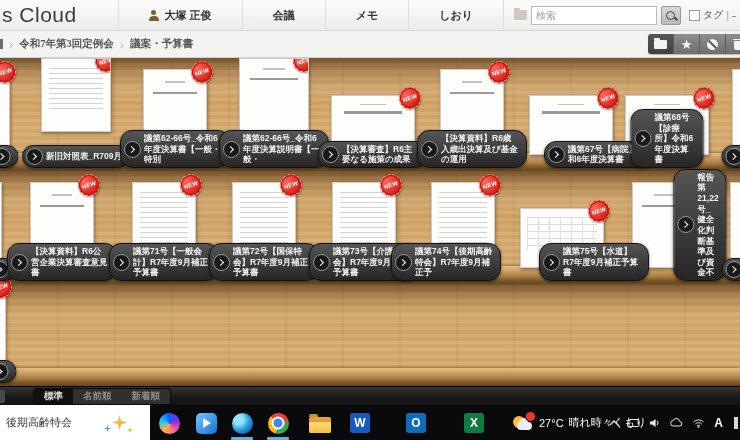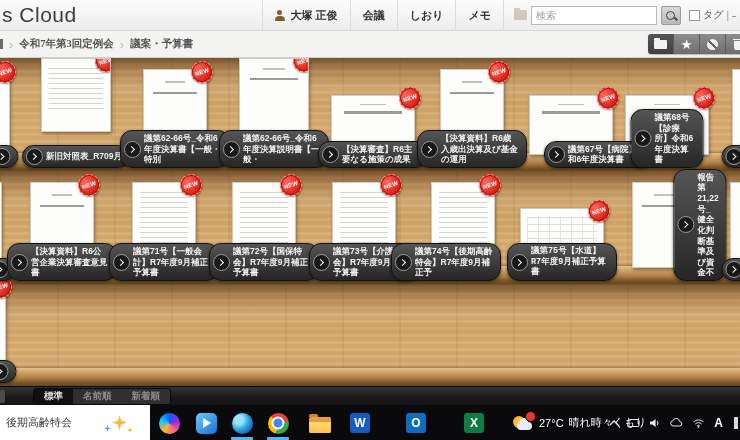--- a/index.html
+++ b/index.html
@@ -6,21 +6,21 @@
   body{width:740px;height:440px;overflow:hidden;position:relative;background:#fff;
        font-family:"Liberation Sans","DejaVu Sans",sans-serif;-webkit-font-smoothing:antialiased;}
   .page{position:absolute;inset:0;overflow:hidden;}
 
   
   .topbar{position:absolute;top:0;left:0;right:0;height:30px;
     background:linear-gradient(180deg,#fcfcfc,#ececec);border-bottom:1px solid #d5d5d3;
     display:flex;align-items:center;justify-content:space-between;}
   .logo{font-size:21px;color:#3c3c3c;font-weight:300;letter-spacing:.5px;padding-left:2px;line-height:30px;}
   .tb-right{display:flex;align-items:center;height:100%;}
-  .tb-item{display:flex;align-items:center;gap:6px;height:100%;padding:0 12px;
+  .tb-item{display:flex;align-items:center;gap:6px;height:100%;padding:0 30px;
     border-left:1px solid #ddd;font-size:11px;color:#333;font-weight:700;cursor:pointer;}
   .user-ico{width:10px;height:11px;position:relative;display:inline-block;}
   .user-ico::before{content:"";position:absolute;top:0;left:2.5px;width:5px;height:5px;border-radius:50%;background:#7a6030;}
   .user-ico::after{content:"";position:absolute;bottom:0;left:0;width:10px;height:5px;border-radius:5px 5px 1px 1px;background:#7a6030;}
   .search-wrap{display:flex;align-items:center;gap:4px;height:100%;padding:0 4px 0 10px;border-left:1px solid #ddd;}
   .mini-folder{width:13px;height:10px;background:#cfc9bd;border-radius:1px;position:relative;}
   .mini-folder::before{content:"";position:absolute;top:-2px;left:0;width:6px;height:2px;background:#cfc9bd;border-radius:1px 1px 0 0;}
   .search-input{width:116px;height:17px;border:1px solid #b9b9b9;font-size:10px;padding:0 4px;color:#333;background:#fff;outline:none;}
   .search-input::placeholder{color:#9a9a9a;}
   .search-btn{width:20px;height:19px;border:1px solid #9a9a9a;background:linear-gradient(#d9d9d9,#b9b9b9);
@@ -143,22 +143,22 @@
 <div class="page">
 
   <div class="topbar">
     <div class="logo">s Cloud</div>
     <div class="tb-right">
       <div class="tb-item">
         <span class="user-ico"></span>
         <span>大塚 正俊</span>
       </div>
       <div class="tb-item">会議</div>
+      <div class="tb-item">メモ</div>
       <div class="tb-item">しおり</div>
-      <div class="tb-item">メモ</div>
       <div class="search-wrap">
         <span class="mini-folder"></span>
         <input class="search-input" type="text" placeholder="検索" style="">
         <button class="search-btn">
           <span class="mag"></span>
         </button>
         <span class="tagbox">
           <span class="tag-check"></span>
           <span>タグ</span>
           <span class="tag-sep">|</span>
@@ -318,21 +318,21 @@
         </div>
         <div class="pill" style="left: 446px;">
           <span class="arrow-circle">
             <span class="chev"></span>
           </span>
           <span class="pill-text">議第74号【後期高齢特会】R7年度9月補正予</span>
         </div>
         <div class="doc wide cover-table" style="left: 562px;">
           <div class="badge">NEW</div>
         </div>
-        <div class="pill" style="left: 562px; font-family: Liberation Mono, monospace;">
+        <div class="pill" style="left: 594px;">
           <span class="arrow-circle">
             <span class="chev"></span>
           </span>
           <span class="pill-text">議第75号【水道】R7年度9月補正予算書</span>
         </div>
         <div class="doc tall cover-title" style="left: 664px;">
           <div class="badge">NEW</div>
         </div>
         <div class="pill" style="left: 700px;">
           <span class="arrow-circle">

